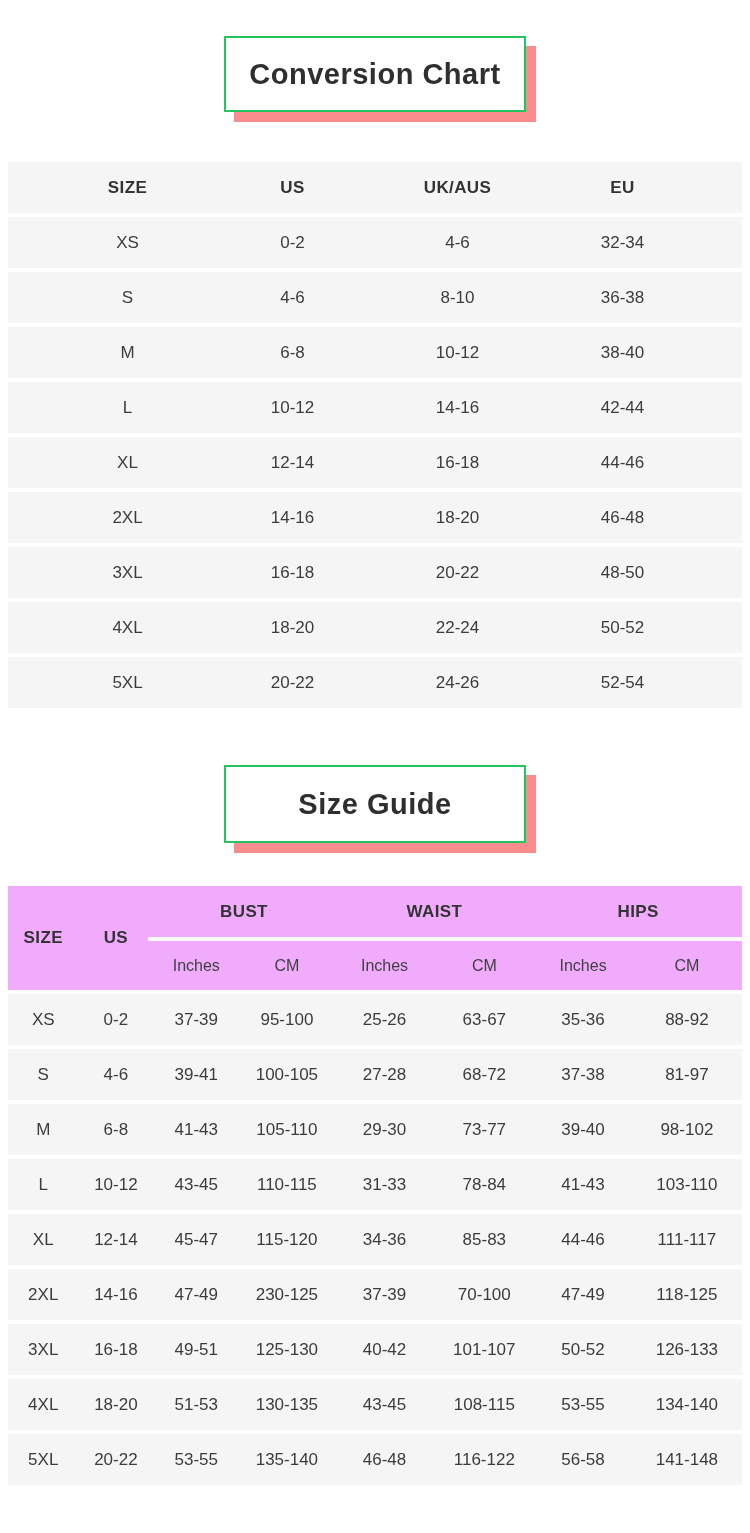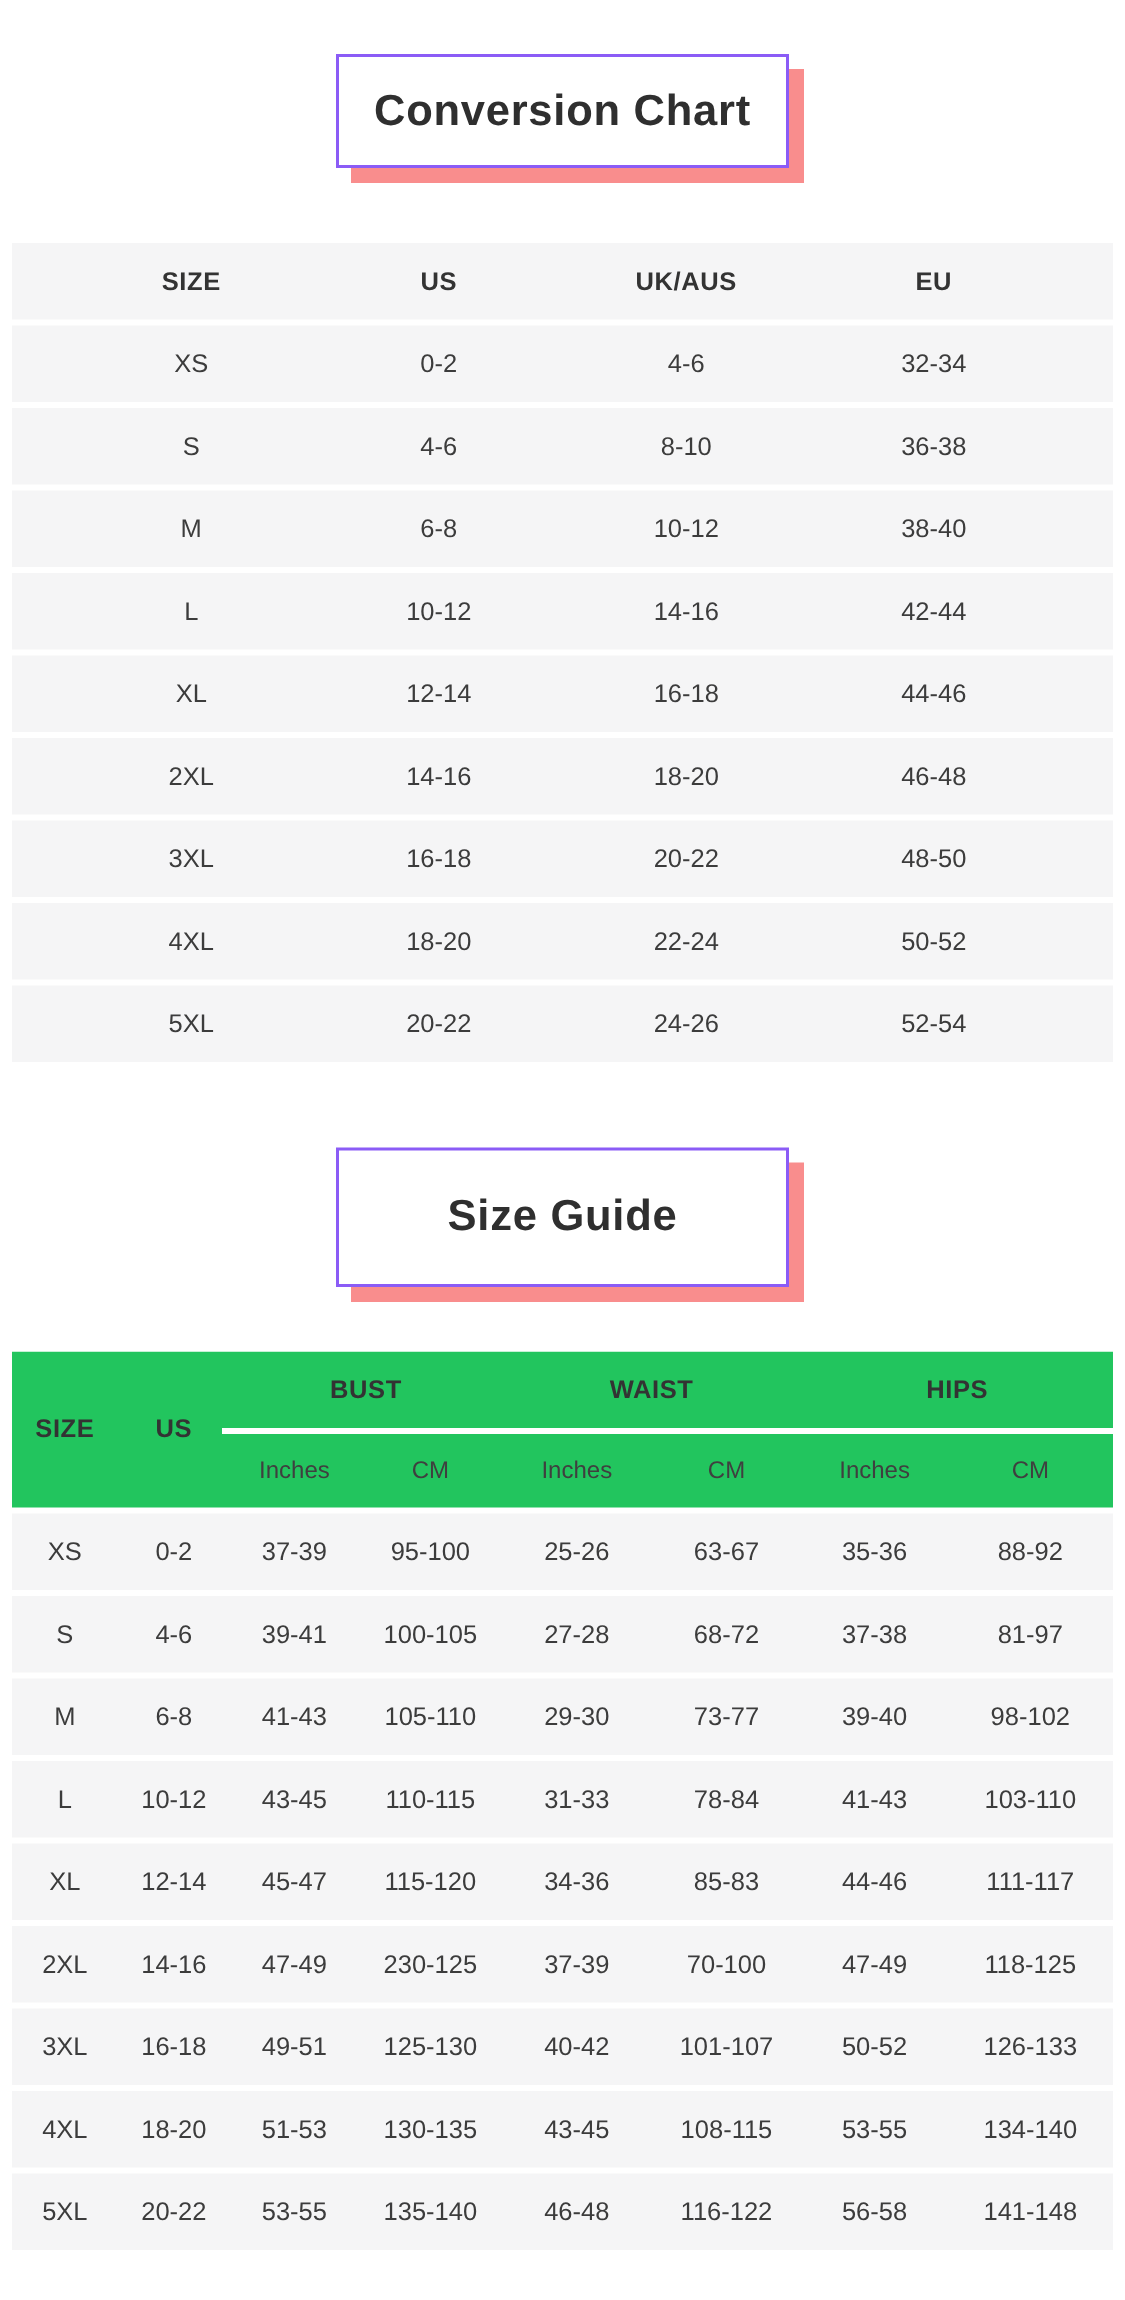--- a/index.html
+++ b/index.html
@@ -2,40 +2,40 @@
 <html><head>
 <meta charset="utf-8">
 <style>
   html, body { margin:0; padding:0; background:#ffffff; }
   body { font-family:"Liberation Sans", sans-serif; }
   .page { width:750px; height:1533px; overflow:hidden; background:#ffffff; }
 
   
   .title-box {
     width:302px; margin:0 auto; background:#ffffff;
-    border:2px solid #8b5cf6; box-sizing:border-box;
+    border:2px solid #22c55e; box-sizing:border-box;
     box-shadow:10px 10px 0 0 #f98d8d;
     display:flex; align-items:center; justify-content:center;
   }
   #cc-title-box { margin-top:36px; height:76px; }
-  #sg-title-box { margin-top:53px; height:93px; }
+  #sg-title-box { margin-top:53px; height:78px; }
   .title-text { margin:0; font-size:29px; font-weight:700; color:#2f2f2f; letter-spacing:0.5px; }
 
   
   .cc-table { margin:50px 8px 0 8px; overflow:hidden; }
   .cc-row {
     display:flex; align-items:center; height:51px; margin-bottom:4px;
     background:#f5f5f6; padding:0 37px; box-sizing:border-box;
   }
   .cc-cell { width:25%; text-align:center; font-size:17px; color:#3c3c3c; }
   .cc-header .cc-cell { font-weight:700; letter-spacing:0.4px; color:#333333; }
 
   
   .sg-table { margin:43px 8px 0 8px; overflow:hidden; }
-  .sg-header { position:relative; height:104px; background:#22c55e; margin-bottom:4px; }
+  .sg-header { position:relative; height:104px; background:#f0abfc; margin-bottom:4px; }
   .sg-group-row { display:flex; align-items:center; height:51px; }
   .g-spacer { width:19.8%; }
   .g-bust { width:24.7%; }
   .g-waist { width:27.2%; }
   .g-hips { width:28.3%; }
   .group-label { text-align:center; font-weight:700; font-size:17px; letter-spacing:0.4px; color:#333333; }
   .sg-divider { position:absolute; left:140px; right:0; top:51px; height:4px; background:#ffffff; }
   .sg-sub-row { display:flex; align-items:center; height:49px; margin-top:4px;justify-content:center; }
   .sub-spacer { width:19.8%; }
   .sub-cell { text-align:center; font-size:16px; color:#3f3f3f; }

